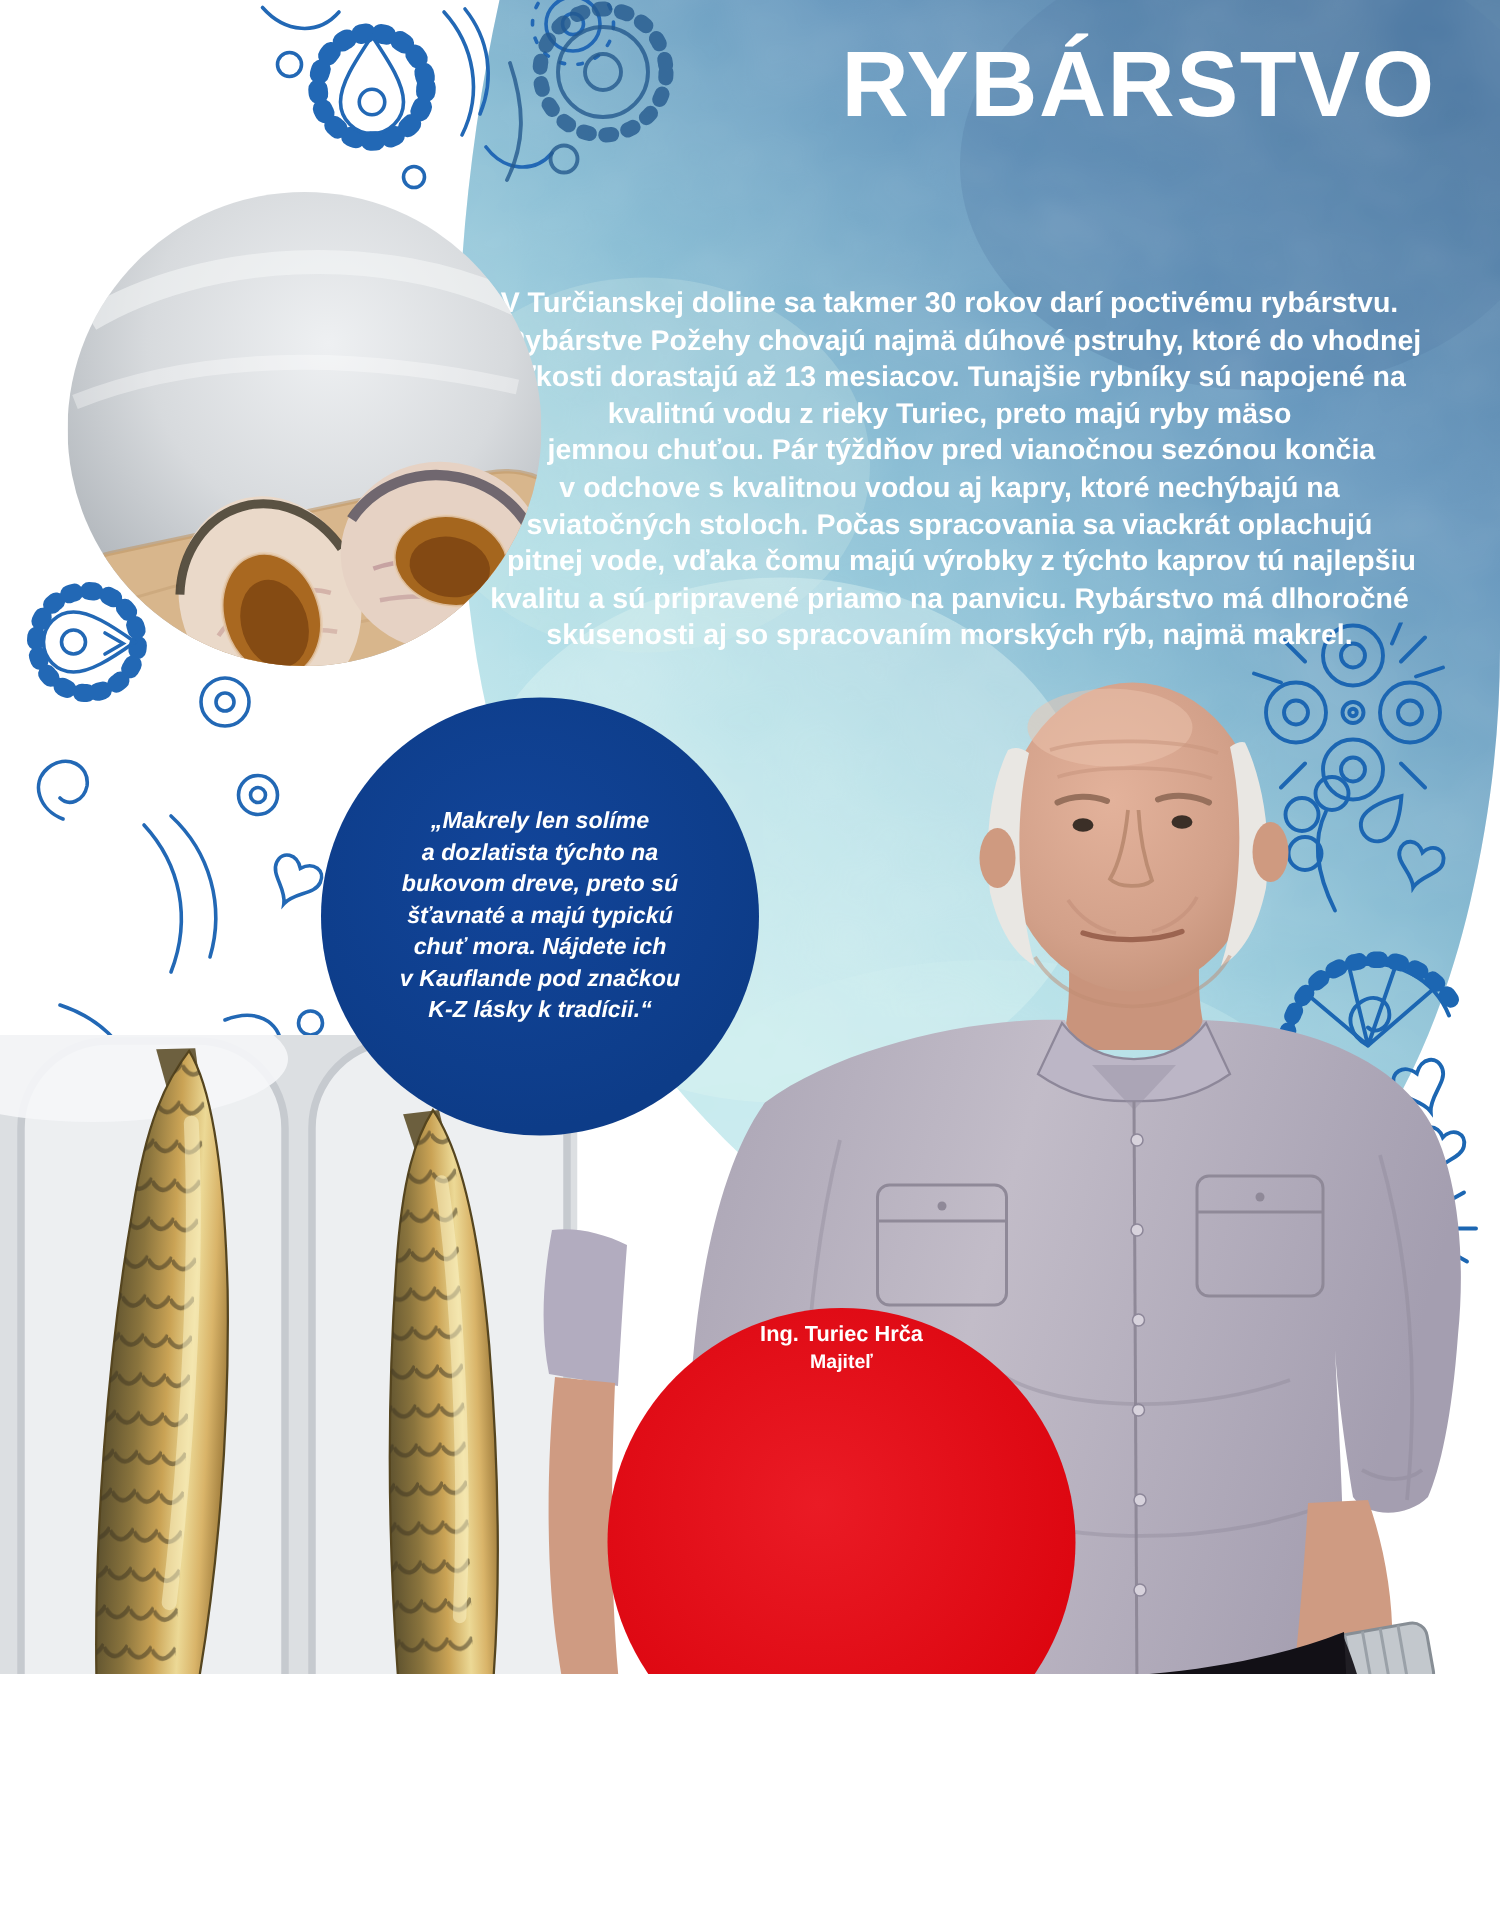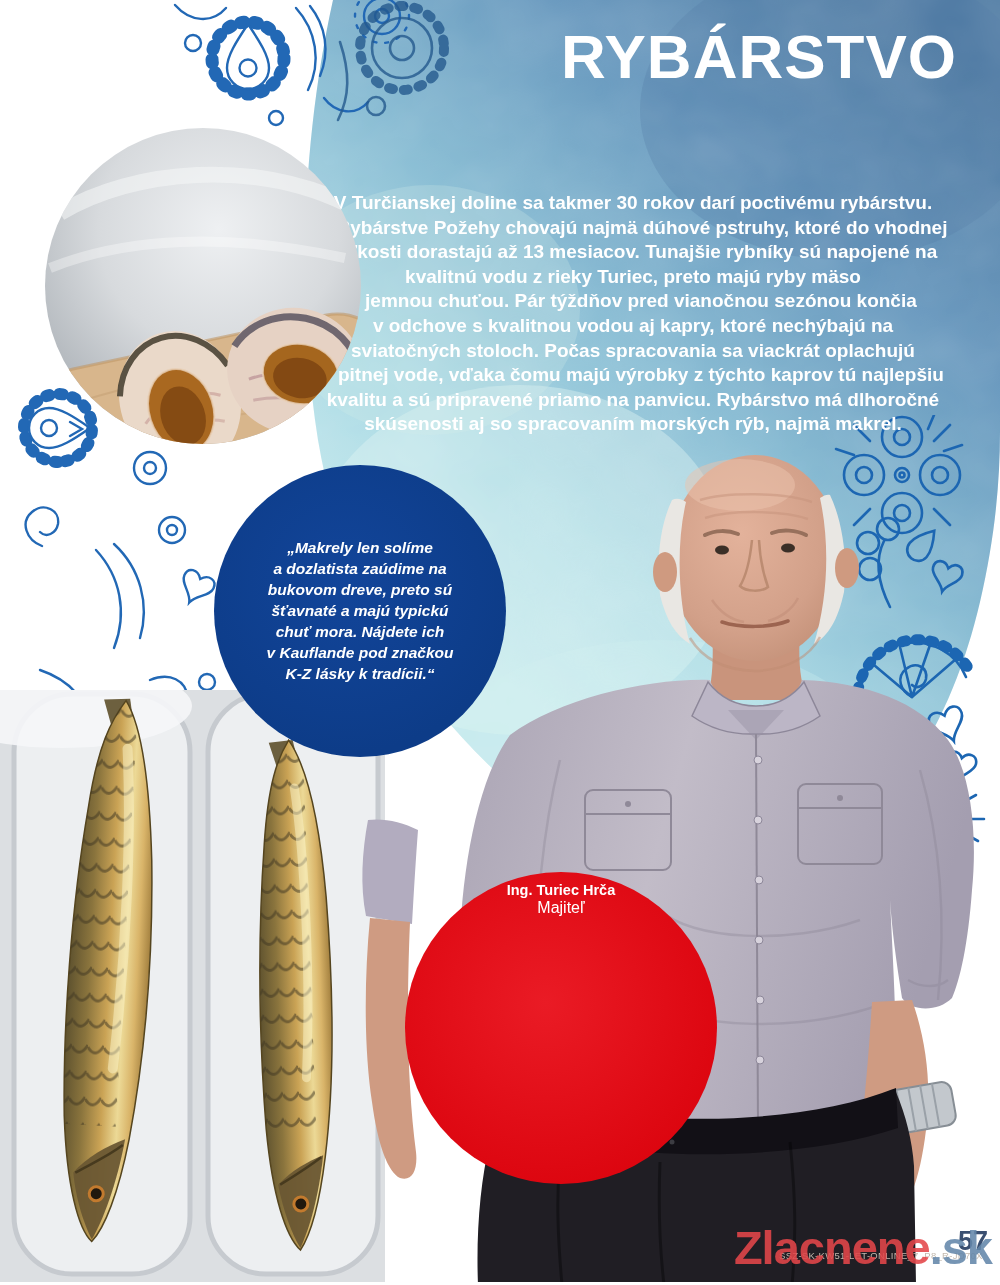--- a/index.html
+++ b/index.html
@@ -1,16 +1,16 @@
 <!DOCTYPE html>
 <html><head>
 <meta charset="utf-8">
 <style>
   html,body{margin:0;padding:0;background:#fff;}
-  .page{position:relative;width:1000px;height:1282px;background:#ffffff;overflow:hidden;
+  .page{position:relative;width:1000px;height:1116px;background:#ffffff;overflow:hidden;
         font-family:"Liberation Sans",sans-serif;}
   .abs{position:absolute;}
   
   .blob{left:0;top:0;z-index:1;}
   
   .orn{z-index:2;}
   
   .title{top:22px;right:43px;text-align:right;color:#ffffff;font-weight:800;
          font-size:62px;line-height:70px;letter-spacing:1px;z-index:3;}
   .intro{top:191px;right:37px;width:660px;color:#ffffff;font-weight:700;font-size:19px;
@@ -22,21 +22,21 @@
   
   .circle{border-radius:50%;color:#fff;text-align:center;z-index:4;}
   .circle.blue{left:214px;top:465px;width:292px;height:292px;
                background:radial-gradient(circle at 45% 40%, #12459a, #0d3c88 72%);}
   .circle.red{left:405px;top:872px;width:312px;height:312px;
               background:radial-gradient(circle at 45% 42%, #ea1b25, #dc050f 76%);}
   .quote{font-style:italic;font-weight:700;font-size:15.5px;line-height:21px;white-space:pre-line;}
   .circle.blue .quote{margin-top:72px;}
   .circle.red .quote{margin-top:26px;line-height:21.3px;}
   .author{margin-top:9px;font-size:14.5px;font-weight:700;line-height:18px;}
-  .role{font-size:16px;font-weight:400;line-height:18px;}
+  .role{font-size:13px;font-weight:700;line-height:18px;}
   
   .pageno{top:1226px;right:12px;font-size:27px;font-weight:700;color:#3a4f70;z-index:5;}
   .code{top:1250px;left:779px;font-size:9.5px;color:#c3b9ae;letter-spacing:.3px;z-index:5;}
   .wm{top:1222px;right:8px;font-size:47px;font-weight:700;letter-spacing:-1px;z-index:6;opacity:.88;line-height:52px;}
   .wm .main{color:#e4464a;}
   .wm .suffix{color:#6487aa;}
   svg{display:block;}
 </style>
 </head>
 <body>
@@ -375,21 +375,21 @@
       <g stroke="#000000" stroke-width="3" fill="none" opacity="0.35">
         <path d="M300,722 C298,770 300,810 304,845"></path>
         <path d="M430,702 C436,760 436,800 432,845"></path>
         <path d="M200,712 C196,760 198,800 202,845"></path>
       </g>
     </svg>
   </div>
 
   <div class="abs circle blue">
     <div class="quote">„Makrely len solíme
-a dozlatista zaúdime na
+a dozlatista týchto na
 bukovom dreve, preto sú
 šťavnaté a majú typickú
 chuť mora. Nájdete ich
 v Kauflande pod značkou
 K-Z lásky k tradícii.“</div>
   </div>
 
   <div class="abs circle red">
     <div class="author">Ing. Turiec Hrča</div>
     <div class="role">Majiteľ</div>

